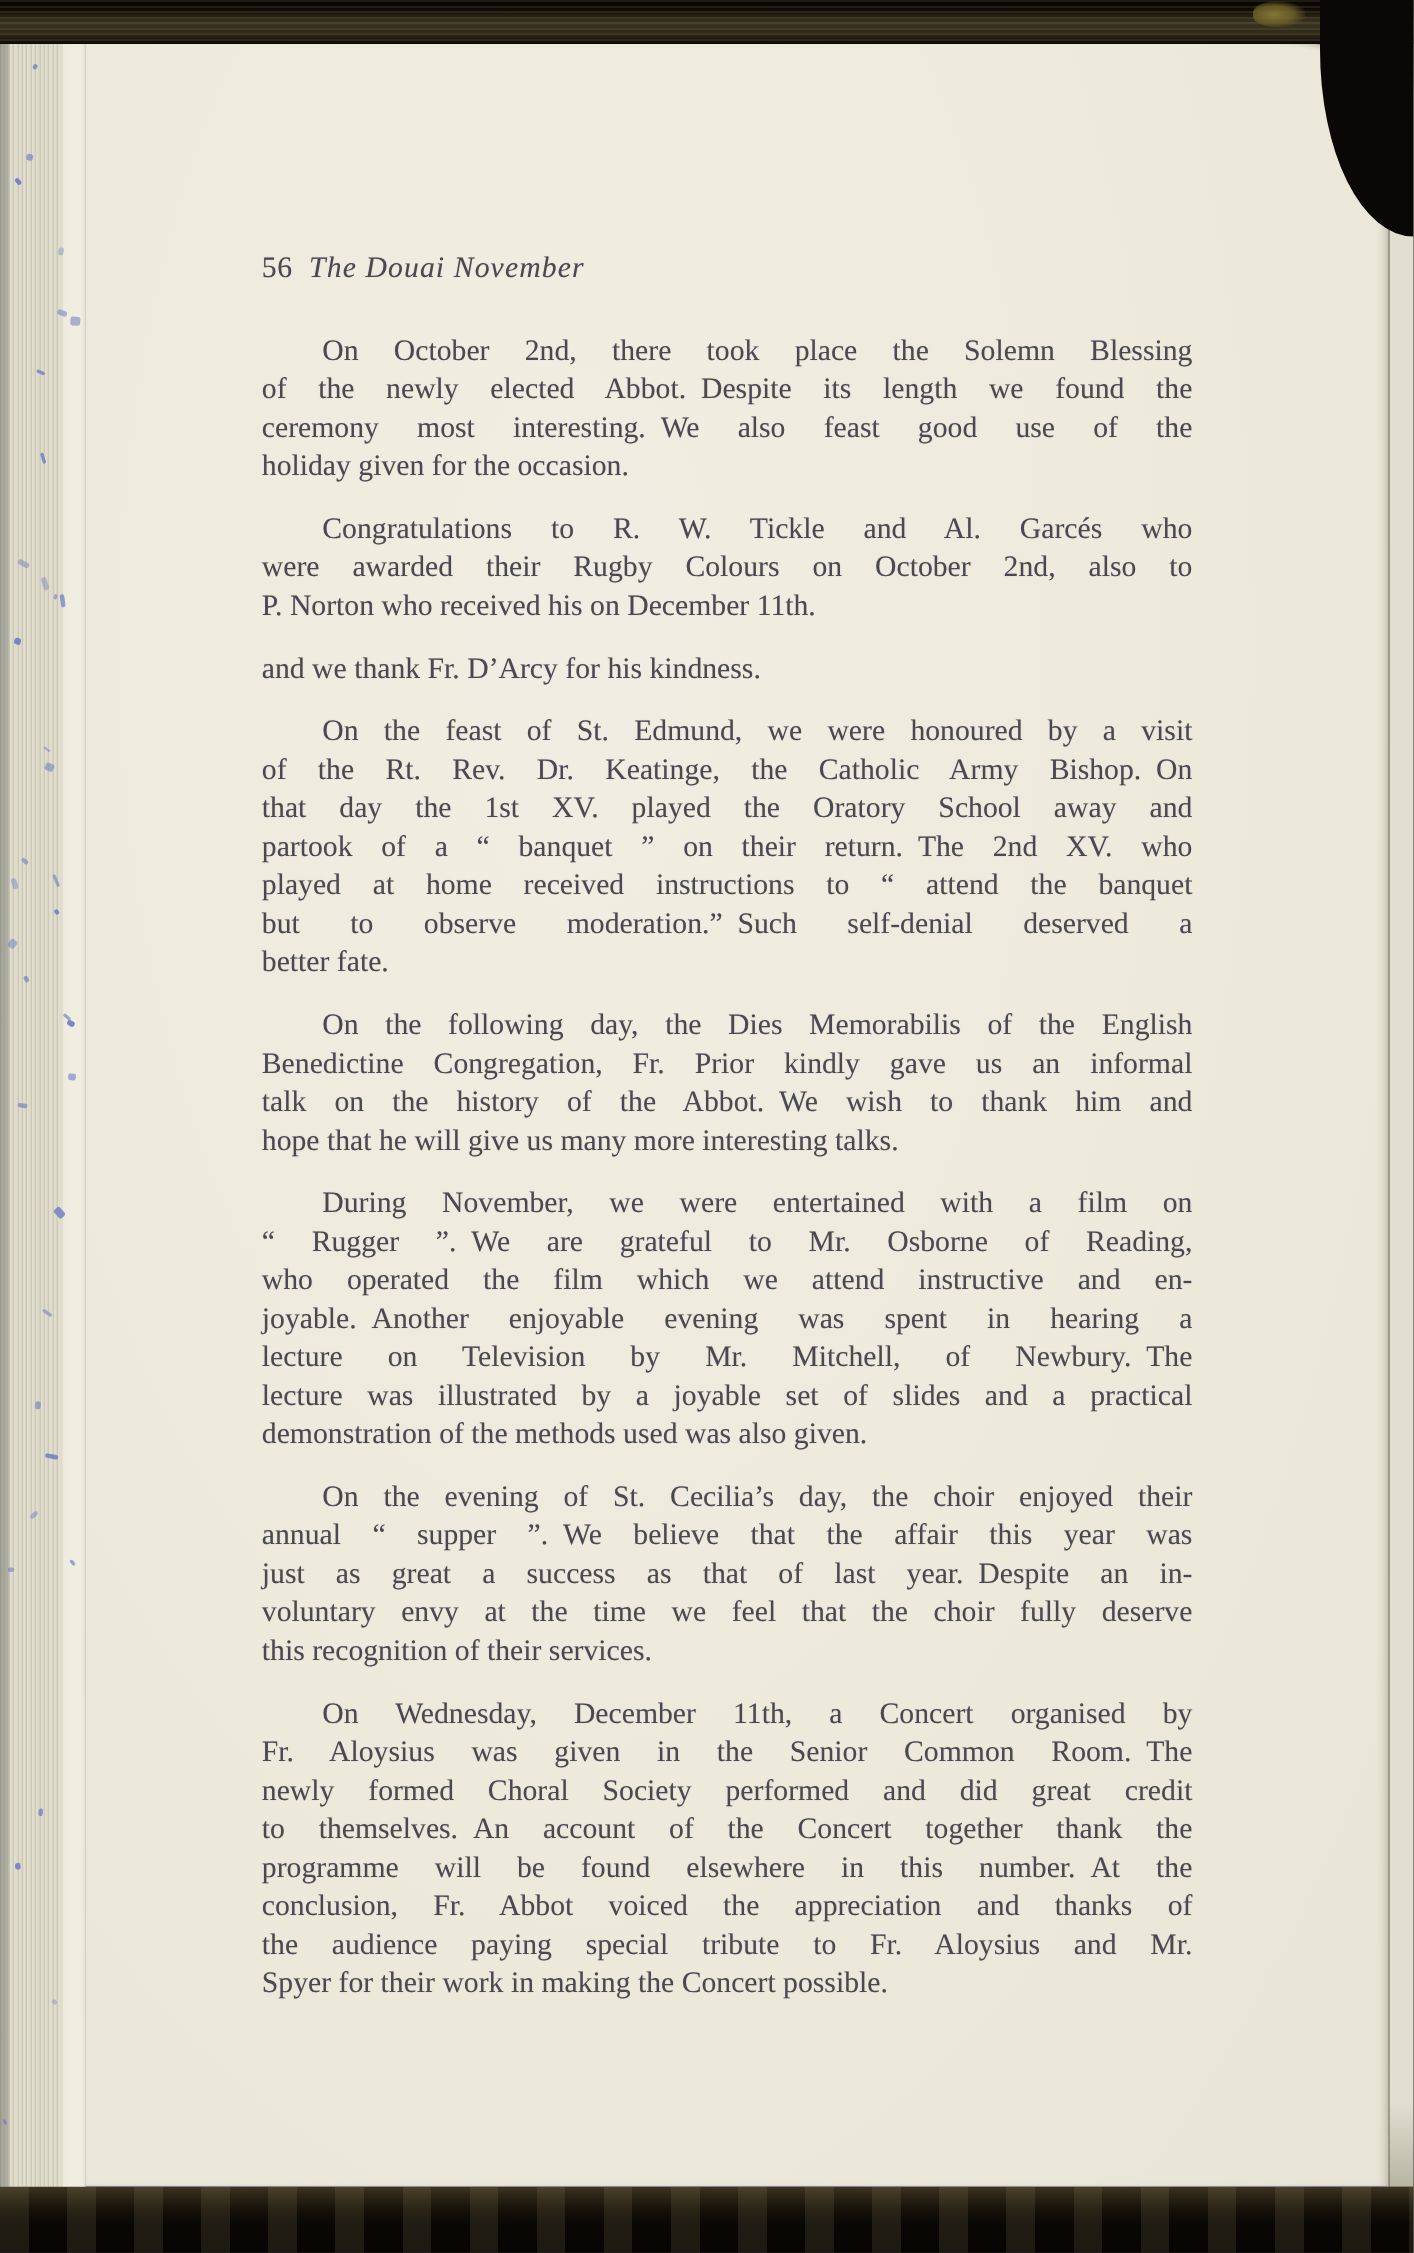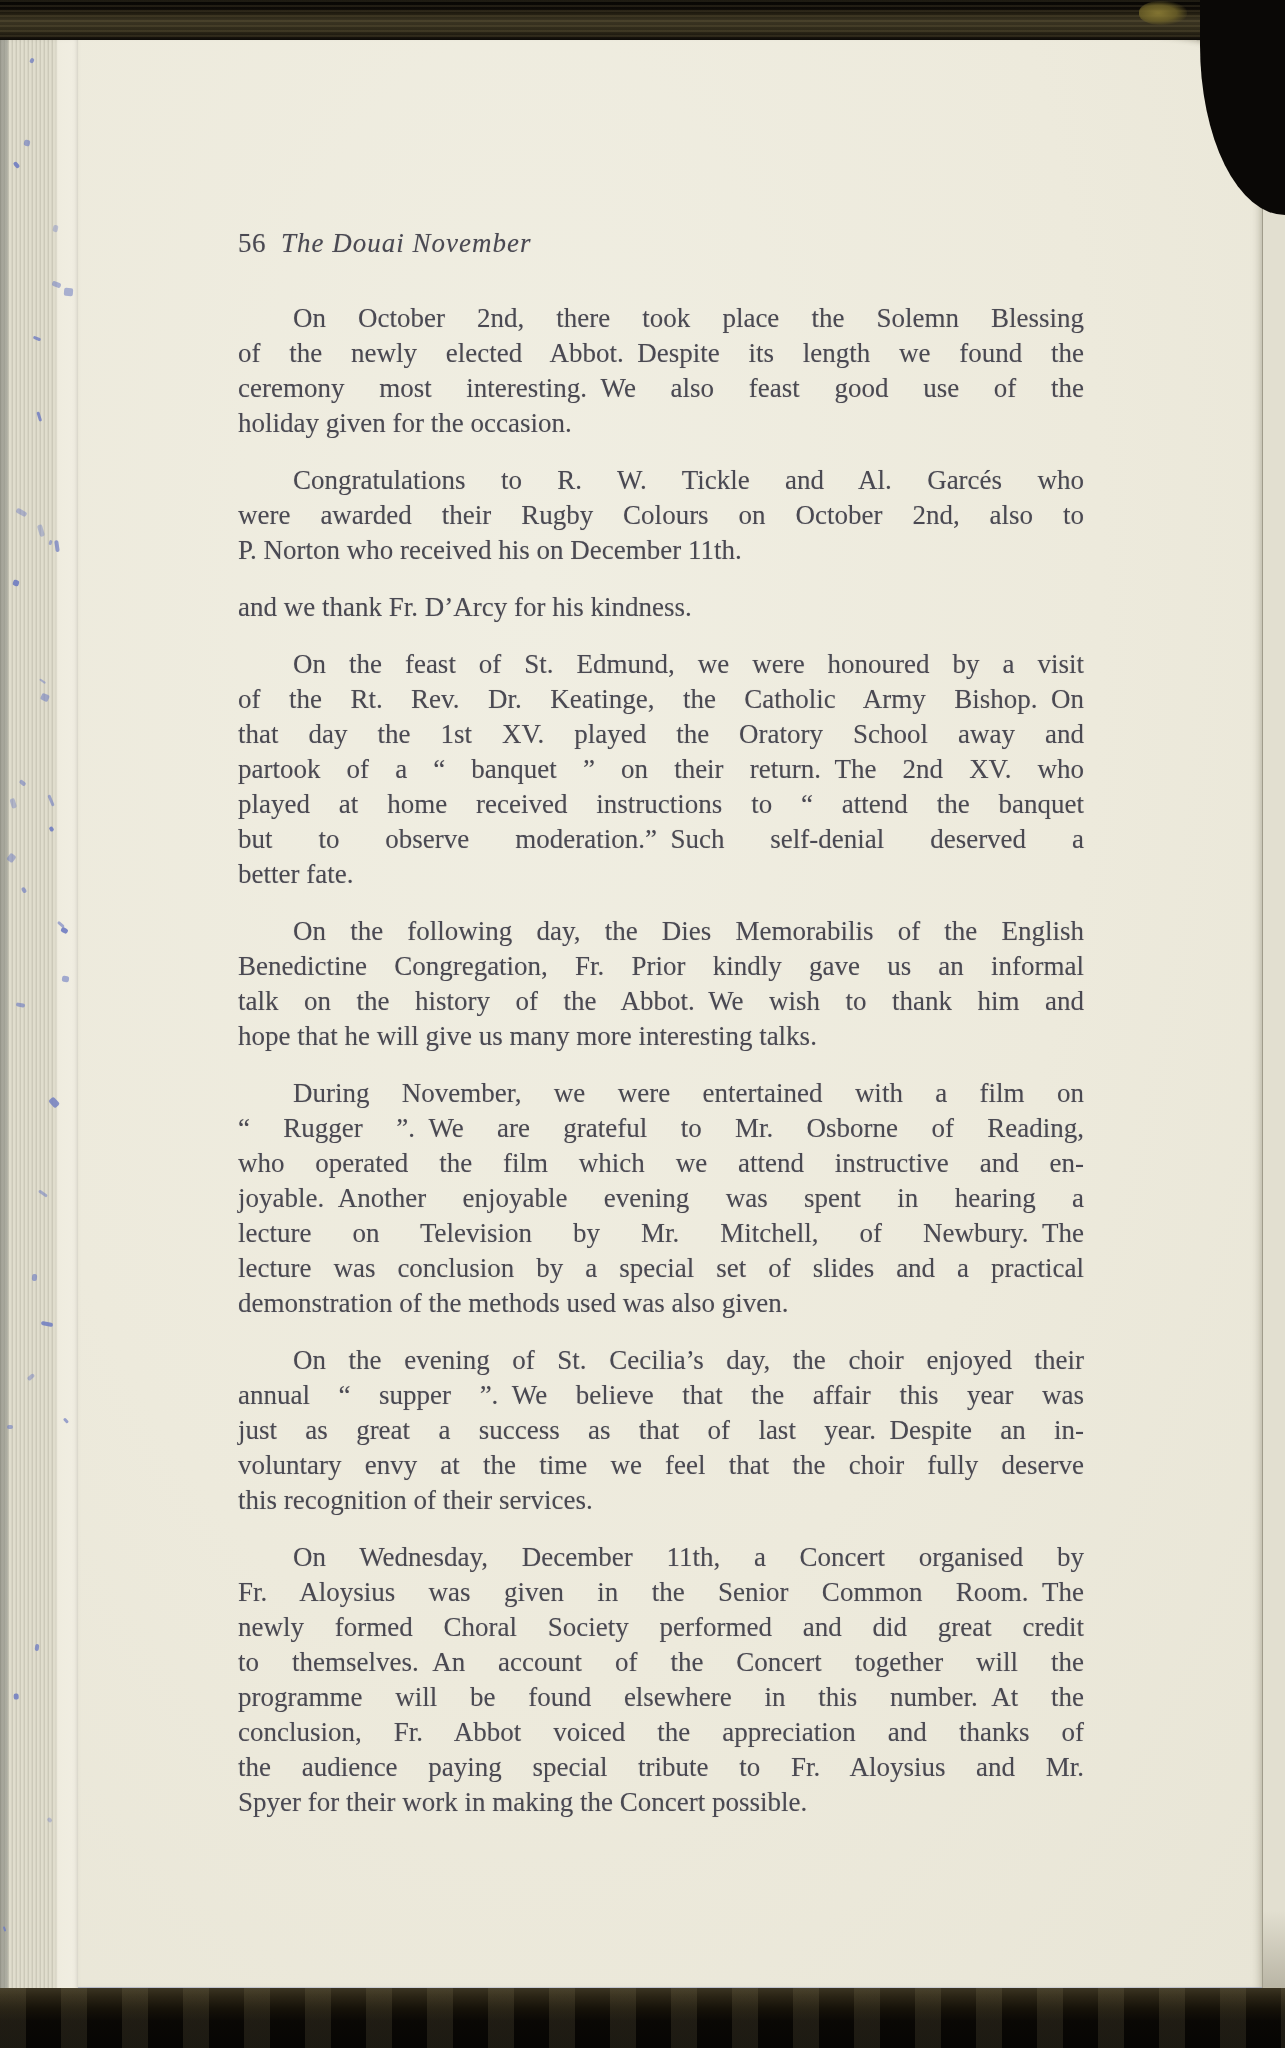--- a/index.html
+++ b/index.html
@@ -166,35 +166,35 @@
         <div class="line">Benedictine Congregation, Fr. Prior kindly gave us an informal</div>
         <div class="line">talk on the history of the Abbot. We wish to thank him and</div>
         <div class="line last">hope that he will give us many more interesting talks.</div>
       </div>
       <div class="para">
         <div class="line first">During November, we were entertained with a film on</div>
         <div class="line">“ Rugger ”. We are grateful to Mr. Osborne of Reading,</div>
         <div class="line">who operated the film which we attend instructive and en-</div>
         <div class="line">joyable. Another enjoyable evening was spent in hearing a</div>
         <div class="line">lecture on Television by Mr. Mitchell, of Newbury. The</div>
-        <div class="line">lecture was conclusion by a special set of slides and a practical</div>
+        <div class="line">lecture was illustrated by a joyable set of slides and a practical</div>
         <div class="line last">demonstration of the methods used was also given.</div>
       </div>
       <div class="para">
         <div class="line first">On the evening of St. Cecilia’s day, the choir enjoyed their</div>
         <div class="line">annual “ supper ”. We believe that the affair this year was</div>
         <div class="line">just as great a success as that of last year. Despite an in-</div>
         <div class="line">voluntary envy at the time we feel that the choir fully deserve</div>
         <div class="line last">this recognition of their services.</div>
       </div>
       <div class="para">
         <div class="line first">On Wednesday, December 11th, a Concert organised by</div>
         <div class="line">Fr. Aloysius was given in the Senior Common Room. The</div>
         <div class="line">newly formed Choral Society performed and did great credit</div>
-        <div class="line">to themselves. An account of the Concert together will the</div>
+        <div class="line">to themselves. An account of the Concert together thank the</div>
         <div class="line">programme will be found elsewhere in this number. At the</div>
         <div class="line">conclusion, Fr. Abbot voiced the appreciation and thanks of</div>
         <div class="line">the audience paying special tribute to Fr. Aloysius and Mr.</div>
         <div class="line last">Spyer for their work in making the Concert possible.</div>
       </div>
     </div>
 </div>
 
 <div class="corner-dark"></div>
 

